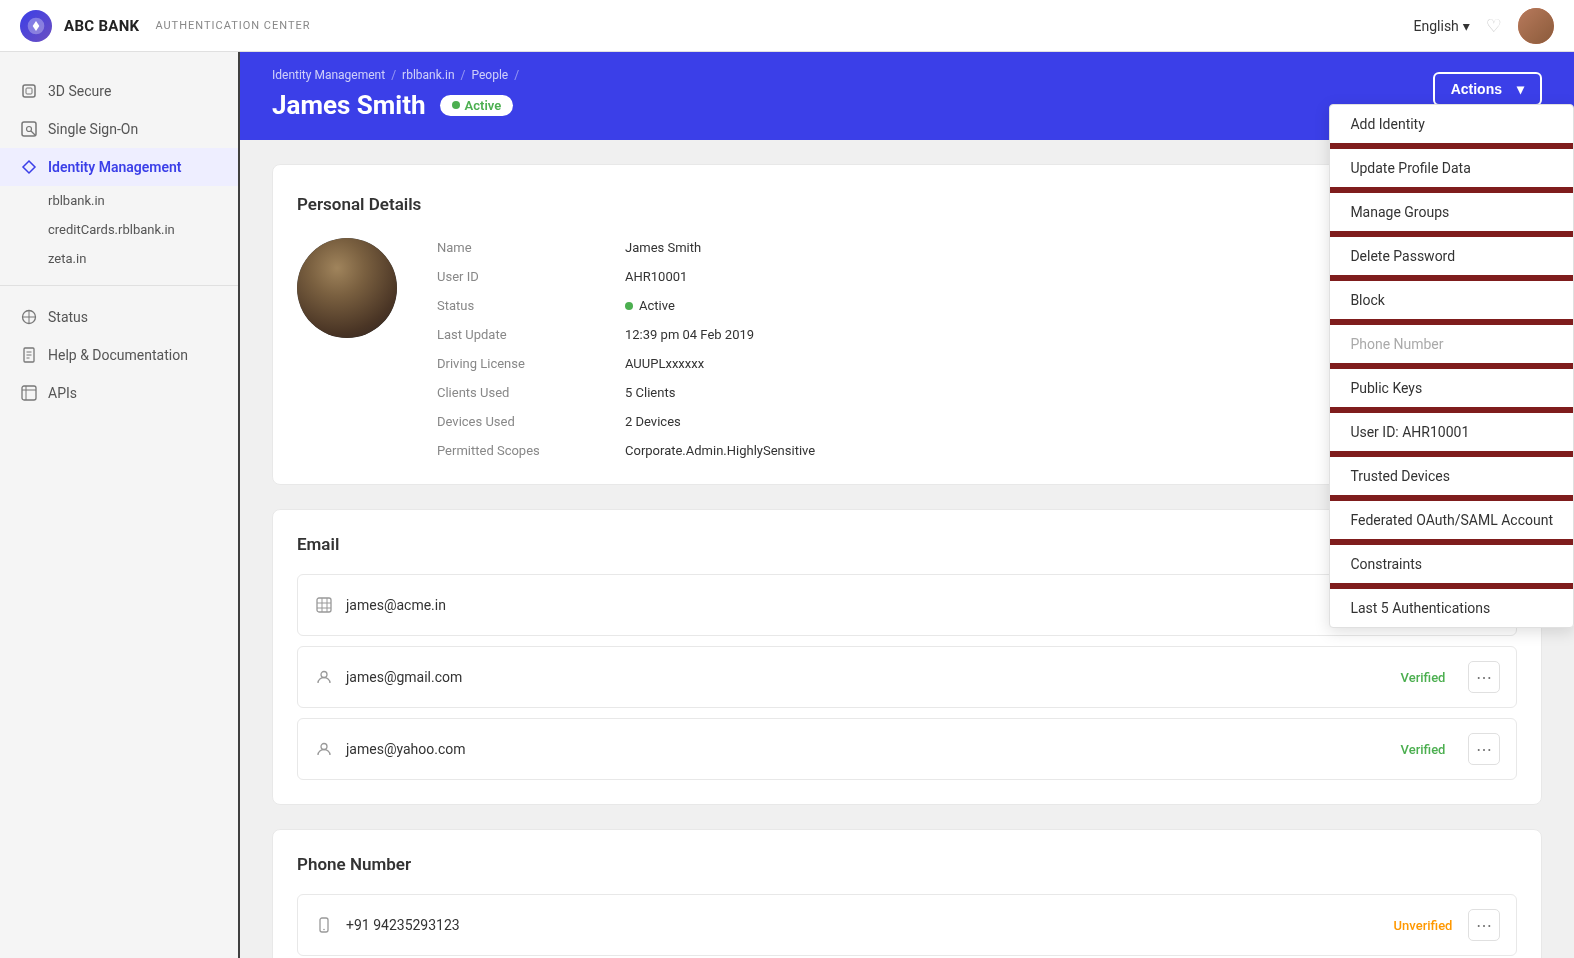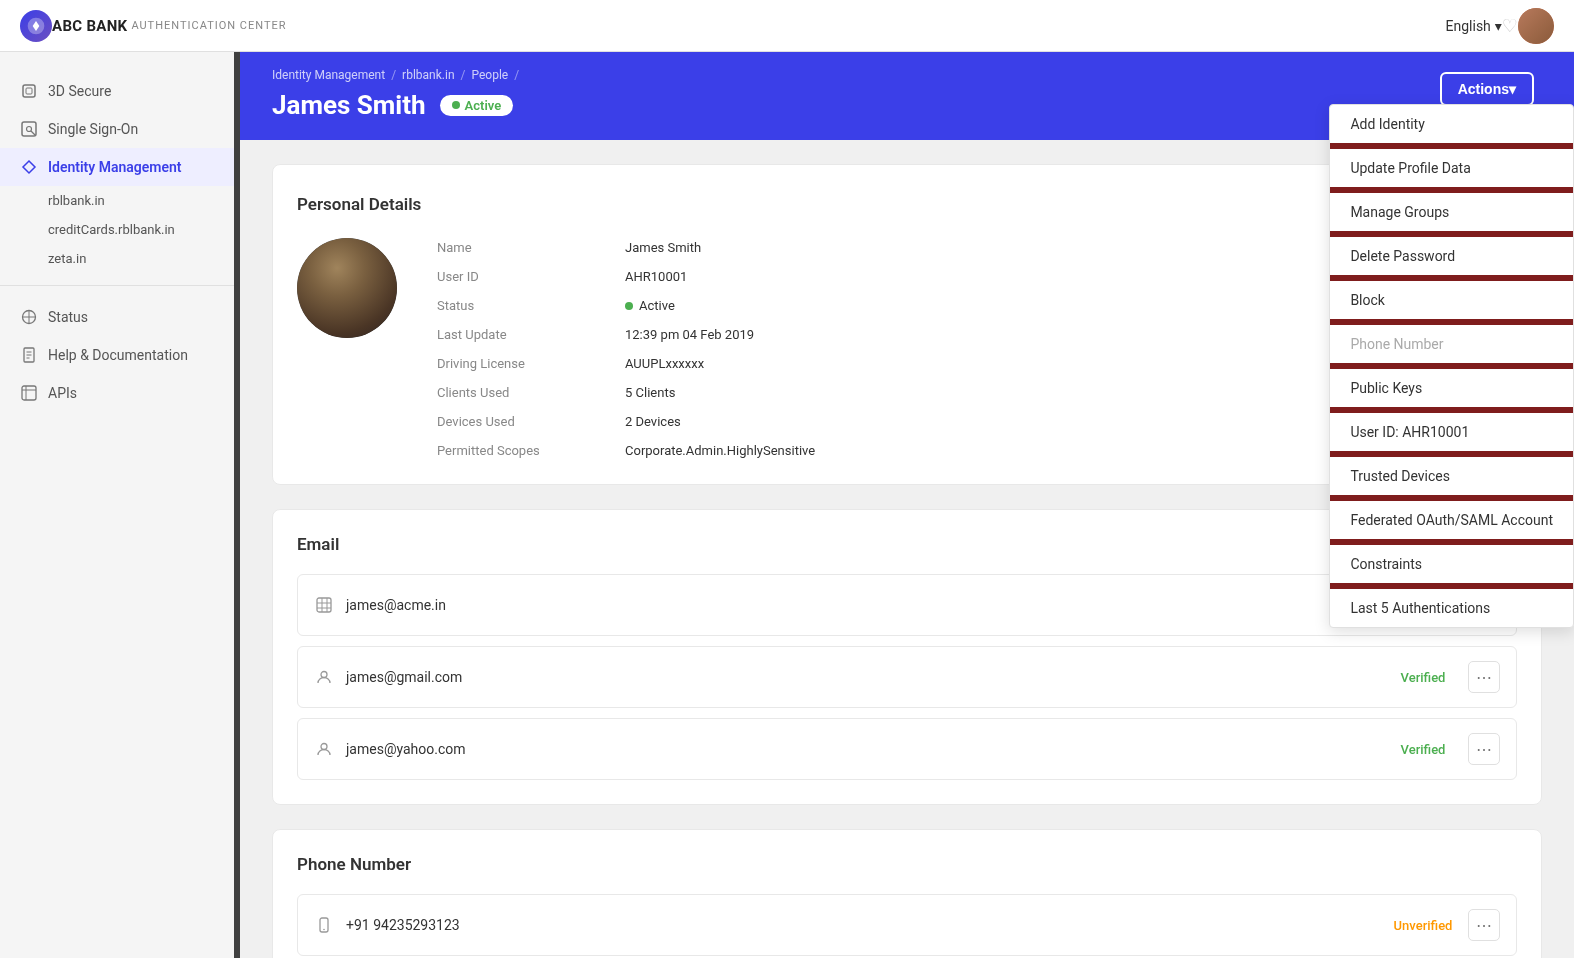--- a/index.html
+++ b/index.html
@@ -4,36 +4,36 @@
   <style>
     * { box-sizing: border-box; margin: 0; padding: 0; }
     body { font-family: -apple-system, BlinkMacSystemFont, 'Segoe UI', Roboto, sans-serif; background: #f0f0f0; color: #333; font-size: 14px; }
 
     
     .topbar {
       display: flex; align-items: center; justify-content: space-between;
       background: #fff; height: 52px; padding: 0 20px;
       border-bottom: 1px solid #e0e0e0; position: fixed; top: 0; left: 0; right: 0; z-index: 100;
     }
-    .topbar-left { display: flex; align-items: center; gap: 0; }
+    .topbar-left { display: flex; align-items: center; gap: 12px; }
     .logo { width: 32px; height: 32px; background: linear-gradient(135deg, #3b3fe8, #6c4fc0); border-radius: 50%; display: flex; align-items: center; justify-content: center; }
     .logo svg { width: 20px; height: 20px; }
     .app-name { font-weight: 700; font-size: 15px; color: #222; letter-spacing: 0.3px; }
     .app-subtitle { font-size: 11px; color: #888; letter-spacing: 1px; text-transform: uppercase; margin-left: 4px; }
-    .topbar-right { display: flex; align-items: center; gap: 0; }
+    .topbar-right { display: flex; align-items: center; gap: 16px; }
     .lang-selector { display: flex; align-items: center; gap: 4px; font-size: 14px; color: #333; cursor: pointer; }
     .heart-icon { color: #ccc; font-size: 18px; cursor: pointer; }
     .avatar { width: 36px; height: 36px; border-radius: 50%; background: #c47a5a; overflow: hidden; display: flex; align-items: center; justify-content: center; cursor: pointer; }
     .avatar-img { width: 36px; height: 36px; border-radius: 50%; background: linear-gradient(135deg, #b87a5c 0%, #8a5a3a 100%); }
 
     
     .layout { display: flex; margin-top: 52px; height: calc(100vh - 52px); }
 
     
-    .sidebar { width: 240px; background: #f5f5f5; border-right: 6px solid #404040; padding: 20px 0; flex-shrink: 0; overflow-y: auto; }
+    .sidebar { width: 240px; background: #f5f5f5; border-right: 2px solid #404040; padding: 20px 0; flex-shrink: 0; overflow-y: auto; }
     .sidebar-item {
       display: flex; align-items: center; gap: 10px; padding: 10px 20px;
       cursor: pointer; color: #555; font-size: 14px; transition: background 0.15s;
     }
     .sidebar-item.active { color: #3b3fe8; font-weight: 600; background: #eef; }
     .sidebar-item .icon { width: 18px; height: 18px; display: flex; align-items: center; justify-content: center; flex-shrink: 0; }
     .sidebar-divider { border: none; border-top: 1px solid #e0e0e0; margin: 12px 0; }
     .sidebar-subitems { padding-left: 48px; }
     .sidebar-subitem { padding: 7px 20px 7px 0; cursor: pointer; color: #555; font-size: 13px; display: block; }
 
@@ -49,24 +49,24 @@
     .breadcrumb a { color: rgba(255,255,255,0.75); text-decoration: none; }
     .breadcrumb-sep { opacity: 0.6; }
     .page-title-row { display: flex; align-items: center; gap: 14px; }
     .page-title { font-size: 26px; font-weight: 700; color: #fff; }
     .status-badge {
       background: #fff; color: #4caf50; font-size: 13px; font-weight: 600;
       padding: 3px 12px; border-radius: 20px; display: flex; align-items: center; gap: 5px;
     }
     .status-dot { width: 8px; height: 8px; border-radius: 50%; background: #4caf50; }
     .actions-btn {
-      position: absolute; top: 20px; right: 40px;
+      position: absolute; top: 20px; right: 32px;
       background: transparent; color: #fff; border: 2px solid #fff;
       padding: 7px 16px; border-radius: 6px; cursor: pointer; font-size: 14px; font-weight: 600;
-      display: flex; align-items: center; gap: 0;
+      display: flex; align-items: center; gap: 15px;
     }
     .dropdown-menu {
       position: absolute; top: 52px; right: 0;
       background: #fff; border: 1px solid #e0e0e0; border-radius: 4px;
       box-shadow: 0 4px 16px rgba(0,0,0,0.13); min-width: 220px; z-index: 300;
     }
     .dropdown-item {
       padding: 11px 20px; font-size: 14px; color: #333; cursor: pointer;
       border-bottom: 6px solid #7f1d1d;
     }

